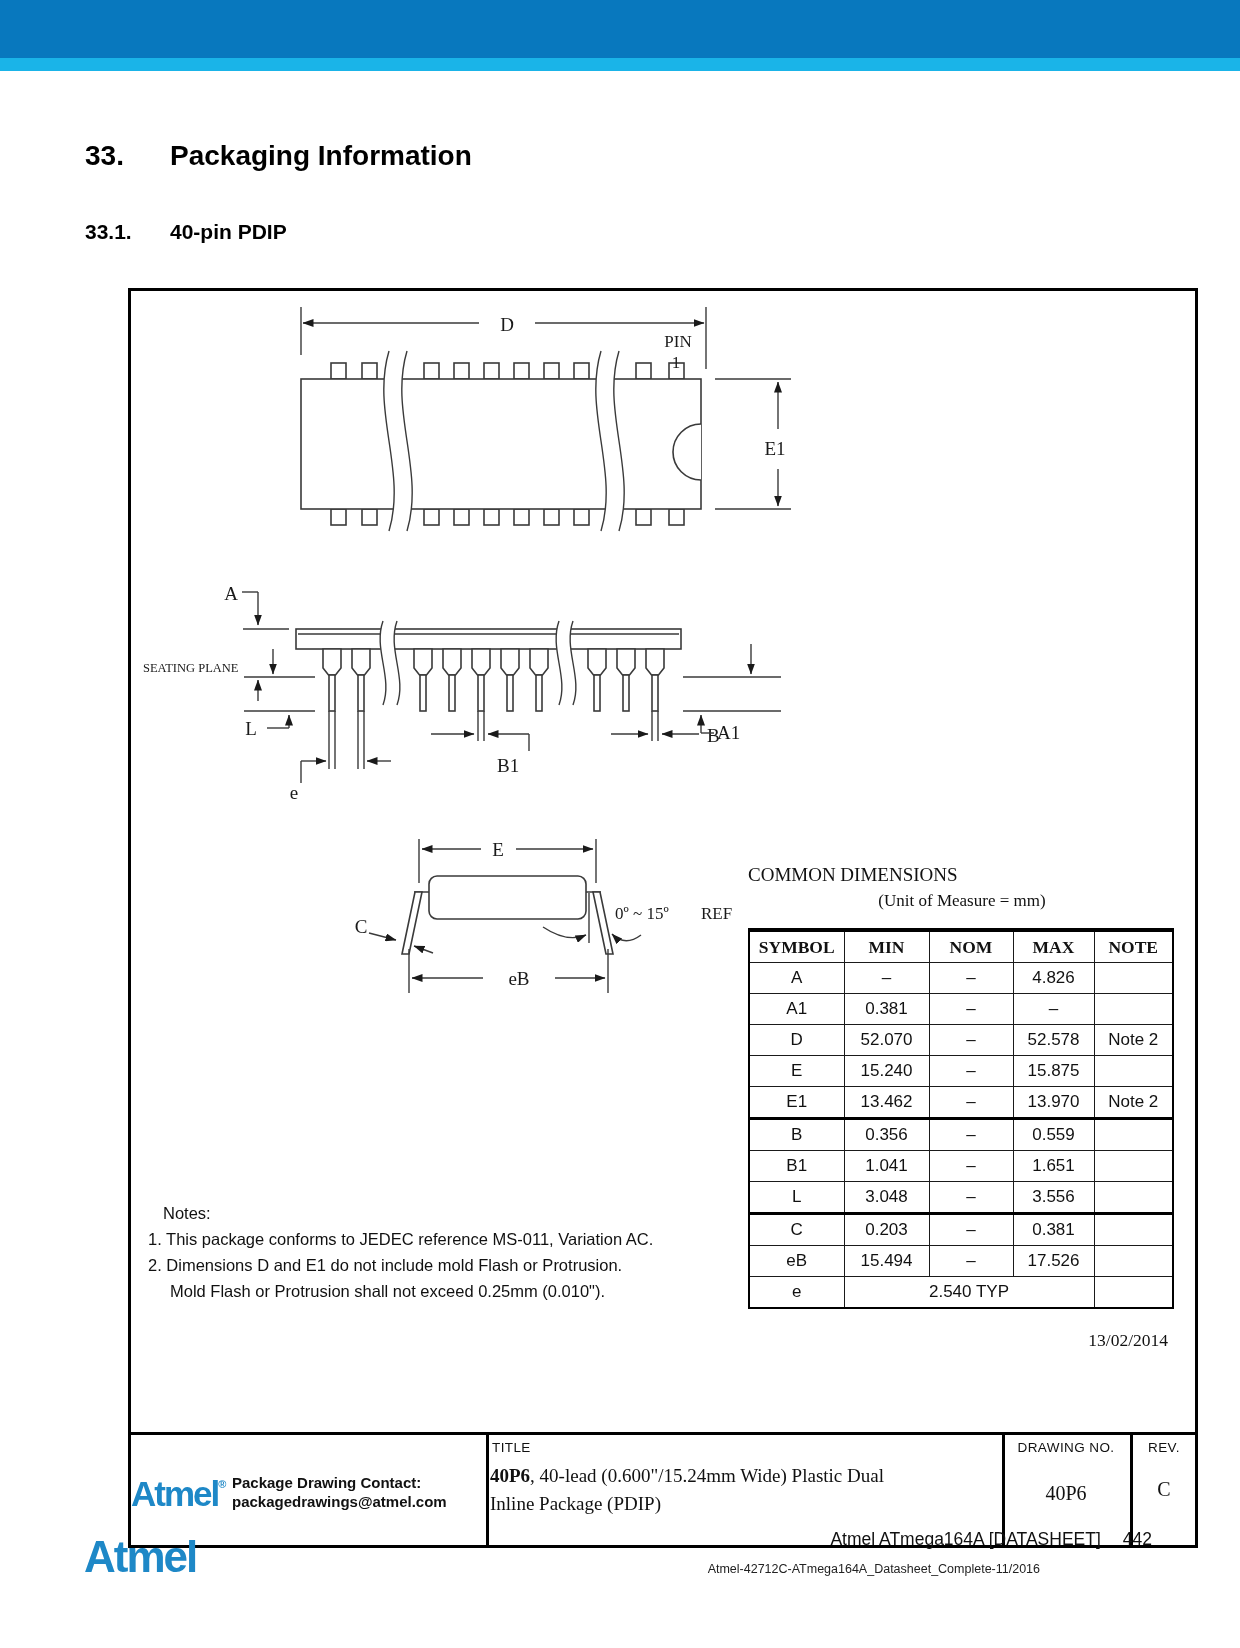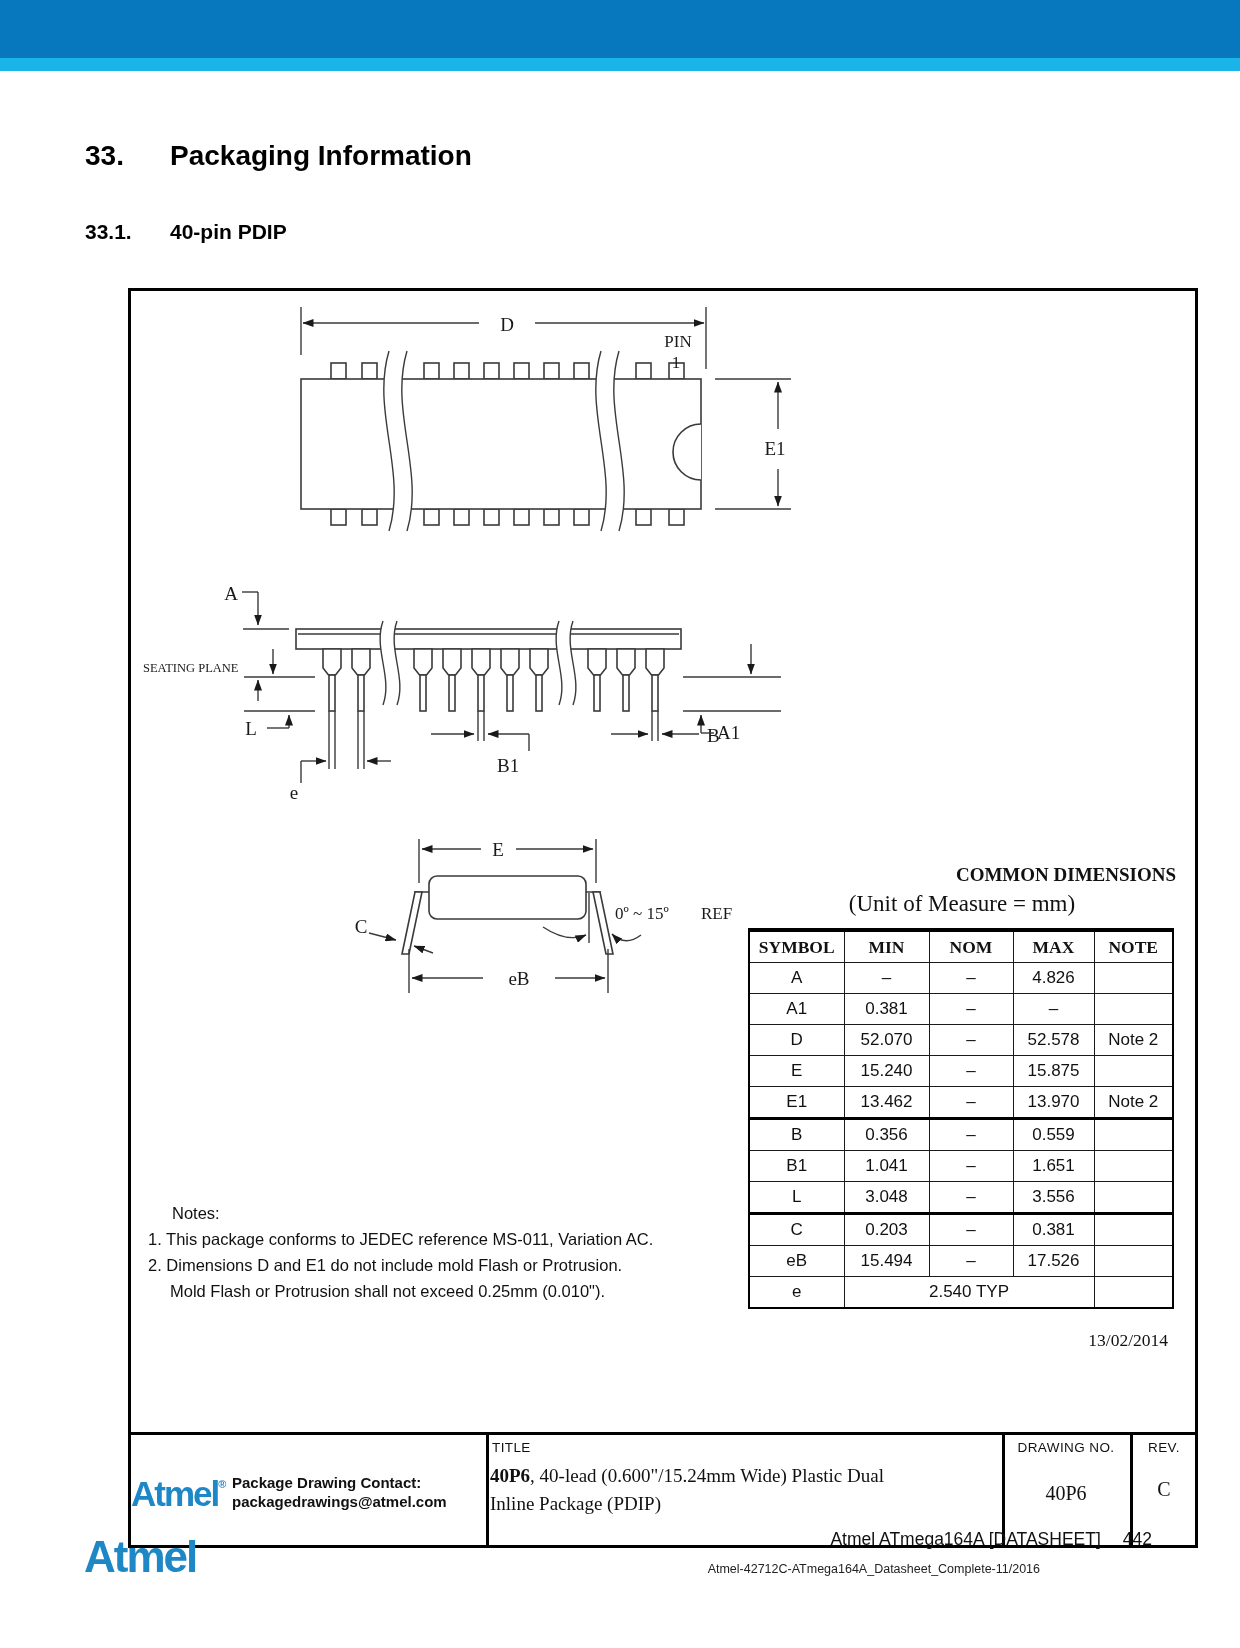--- a/index.html
+++ b/index.html
@@ -8,33 +8,33 @@
   .abs{position:absolute;}
   .bar-dark{left:0;top:0;width:1240px;height:58px;background:#0878BE;}
   .bar-light{left:0;top:58px;width:1240px;height:13px;background:#1AB4E8;}
   .h1{left:85px;top:140px;display:flex;font-size:28px;font-weight:bold;color:#000;}
   .h1 .num{width:85px;}
   .h2{left:85px;top:220px;display:flex;font-size:21px;font-weight:bold;color:#000;}
   .h2 .num{width:85px;}
   .frame{left:128px;top:288px;width:1064px;height:1254px;border:3px solid #000;}
   .tb-hline{left:131px;top:1432px;width:1064px;height:3px;background:#000;}
   .tb-vline{top:1432px;width:3px;height:113px;background:#000;}
-  .dim-title{left:748px;top:864px;width:428px;text-align:right;
-             font-family:"Liberation Serif",serif;font-weight:bold;font-size:19px;color:#111;}
+  .dim-title{left:748px;top:864px;width:428px;text-align:left;
+             font-family:"Liberation Serif",serif;font-weight:normal;font-size:19px;color:#111;}
   .dim-sub{left:748px;top:891px;width:428px;text-align:center;
-           font-family:"Liberation Serif",serif;font-size:23px;color:#111;}
+           font-family:"Liberation Serif",serif;font-size:17px;color:#111;}
   table.dims{left:748px;top:928px;border-collapse:collapse;table-layout:fixed;
              border:2px solid #000;border-top:4px solid #000;}
   table.dims th{font-family:"Liberation Serif",serif;font-size:17.5px;font-weight:bold;}
   table.dims td{font-family:"Liberation Sans",sans-serif;font-size:17px;}
   table.dims th,table.dims td{border:1.5px solid #1a1a1a;height:30px;padding:0 2px;
              text-align:center;vertical-align:middle;color:#111;}
   tr.thick-top th, tr.thick-top td{border-top:3px solid #000;}
   .notes{left:148px;top:1200px;width:620px;font-size:16.5px;line-height:26px;color:#111;}
-  .notes .nhead{margin-left:24px;}
+  .notes .nhead{margin-left:15px;}
   .notes .cont{margin-left:22px;}
   .date{left:948px;top:1330px;width:220px;text-align:right;
         font-family:"Liberation Serif",serif;font-size:17.5px;color:#111;}
   .logo{font-weight:bold;color:#1e88c7;letter-spacing:-2px;font-family:"Liberation Sans",sans-serif;}
   .tb-logo{left:131px;top:1474px;font-size:35px;}
   .tb-logo sup{font-size:11px;letter-spacing:0;vertical-align:18px;}
   .contact{left:232px;top:1473px;font-size:15px;font-weight:bold;line-height:19px;color:#111;}
   .cell-label{font-size:13.5px;letter-spacing:0.4px;color:#111;}
   .title-label{left:492px;top:1440px;}
   .title-text{left:490px;top:1462px;width:500px;font-family:"Liberation Serif",serif;

